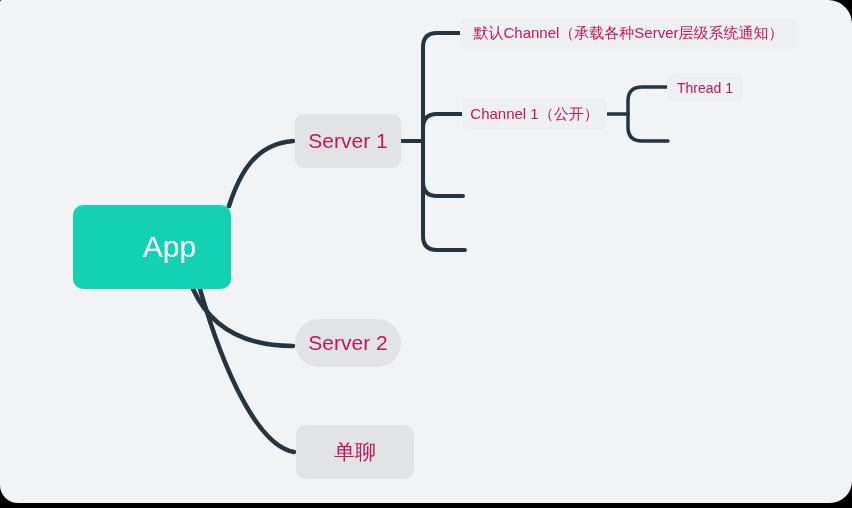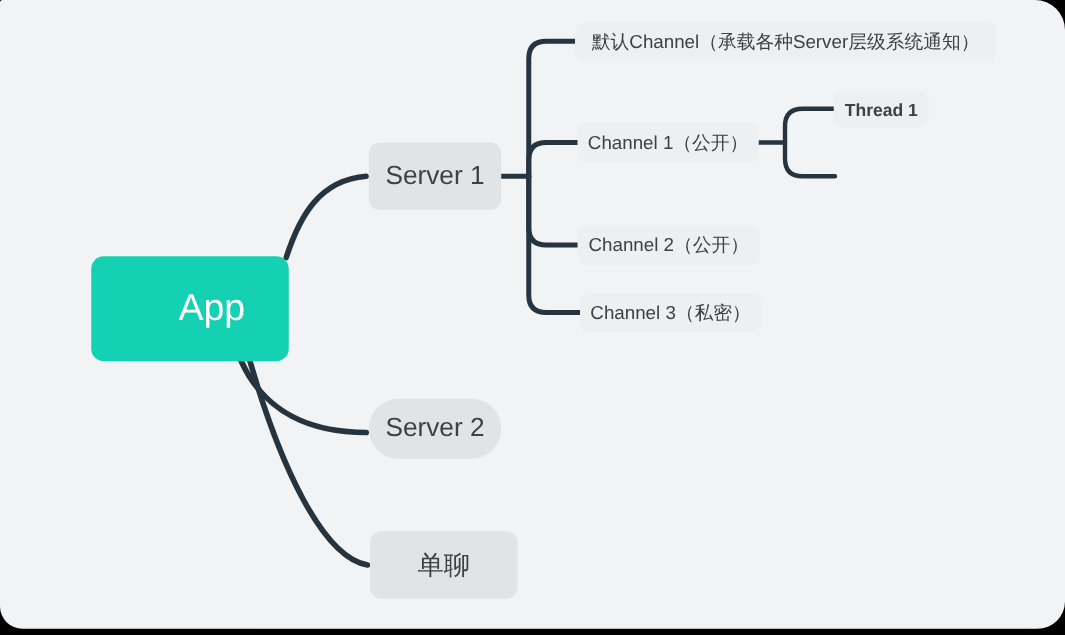--- a/index.html
+++ b/index.html
@@ -37,21 +37,21 @@
     stroke-linecap: round;
     stroke-linejoin: round;
   }
   .node {
     position: absolute;
     display: flex;
     align-items: center;
     justify-content: center;
     white-space: nowrap;
     box-sizing: border-box;
-    color: #404040;
+    color: #be185d;
     cursor: pointer;
   }
   .node-root {
     left: 73px; top: 205px;
     width: 158px; height: 84px;
     background: #15d1b3;
     border-radius: 10px;
     color: #ffffff;
     font-size: 30px;
     padding-left: 35px;
@@ -67,21 +67,21 @@
     font-size: 15px;
   }
   .node-server1 { left: 295px; top: 114px; width: 106px; height: 54px; }
   .node-server2 { left: 295px; top: 319px; width: 106px; height: 48px; border-radius: 26px; }
   .node-danliao { left: 296px; top: 425px; width: 118px; height: 54px; }
   .node-ch-default { left: 460px; top: 18px;  width: 337px; height: 31px; }
   .node-ch1 { left: 462px; top: 98px;  width: 145px; height: 32px; text-align: right; }
   .node-ch2 { left: 462px; top: 180px; width: 146px; height: 32px; }
   .node-ch3 { left: 464px; top: 234px; width: 145px; height: 32px; }
   .node-thread { font-size: 14px; }
-  .node-th1 { left: 667px; top: 73px;  width: 76px; height: 29px; font-weight: bold; }
+  .node-th1 { left: 667px; top: 73px;  width: 76px; height: 29px; }
   .node-th2 { left: 667px; top: 127px; width: 76px; height: 29px; }
 </style>
 </head>
 <body>
 
 <div class="stage">
   <div class="canvas">
 
     <svg class="edges" viewBox="0 0 852 503" xmlns="http://www.w3.org/2000/svg">
       <path stroke-width="4.5" d="M 229 206 C 240 172, 256 144, 293 141"></path>
@@ -98,19 +98,17 @@
     </svg>
 
     <div class="node node-root">App</div>
 
     <div class="node node-branch node-server1">Server 1</div>
     <div class="node node-branch node-server2">Server 2</div>
     <div class="node node-branch node-danliao">单聊</div>
 
     <div class="node node-leaf node-ch-default">默认Channel（承载各种Server层级系统通知）</div>
     <div class="node node-leaf node-ch1">Channel 1（公开）</div>
-    <div class="node node-leaf node-ch2">Channel 2（公开）</div>
-    <div class="node node-leaf node-ch3">Channel 3（私密）</div>
 
     <div class="node node-leaf node-thread node-th1">Thread 1</div>
 
   </div>
 </div>
 
 </body></html>

